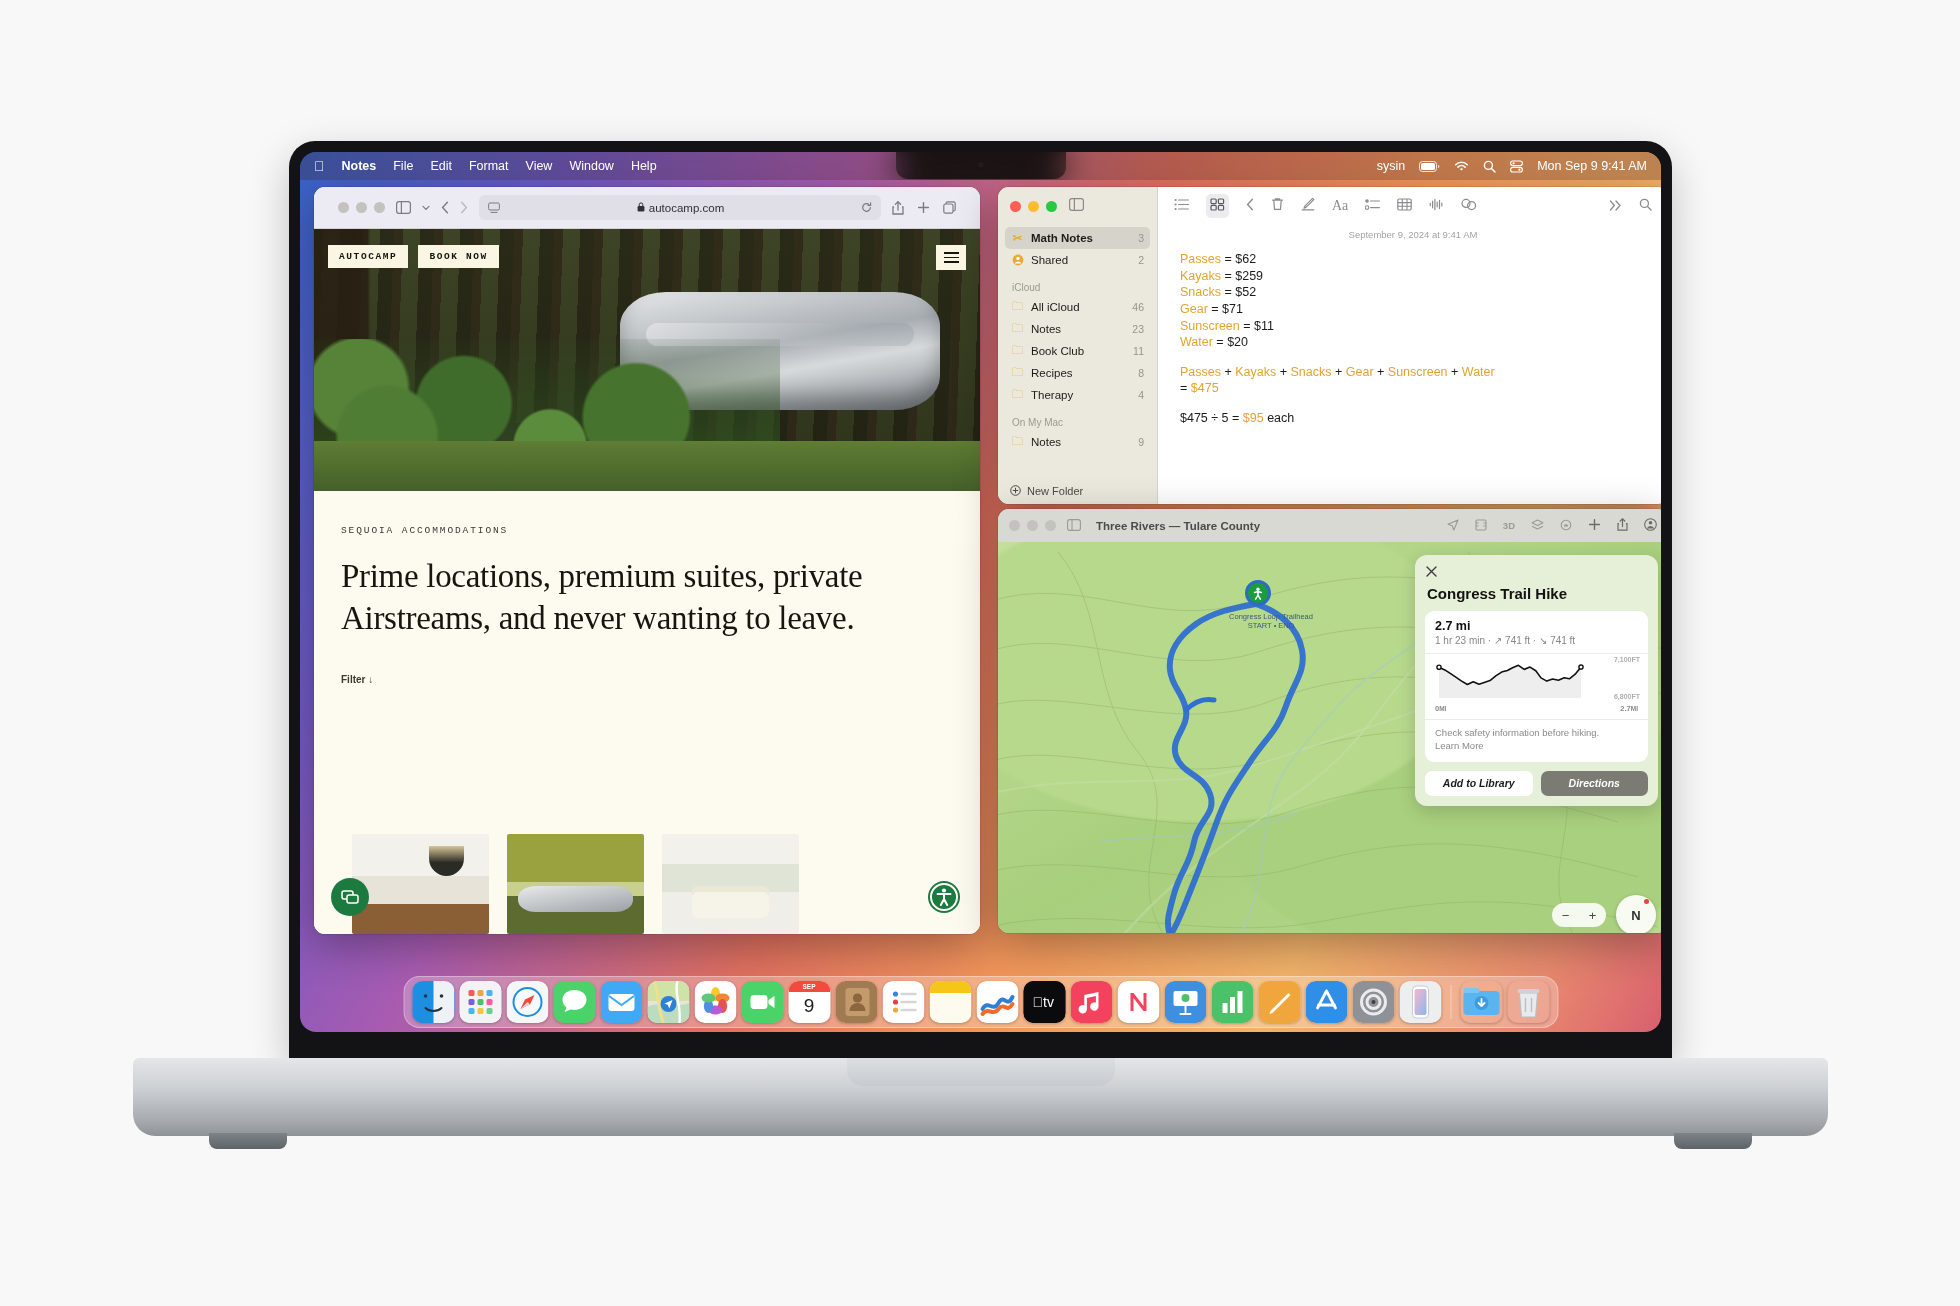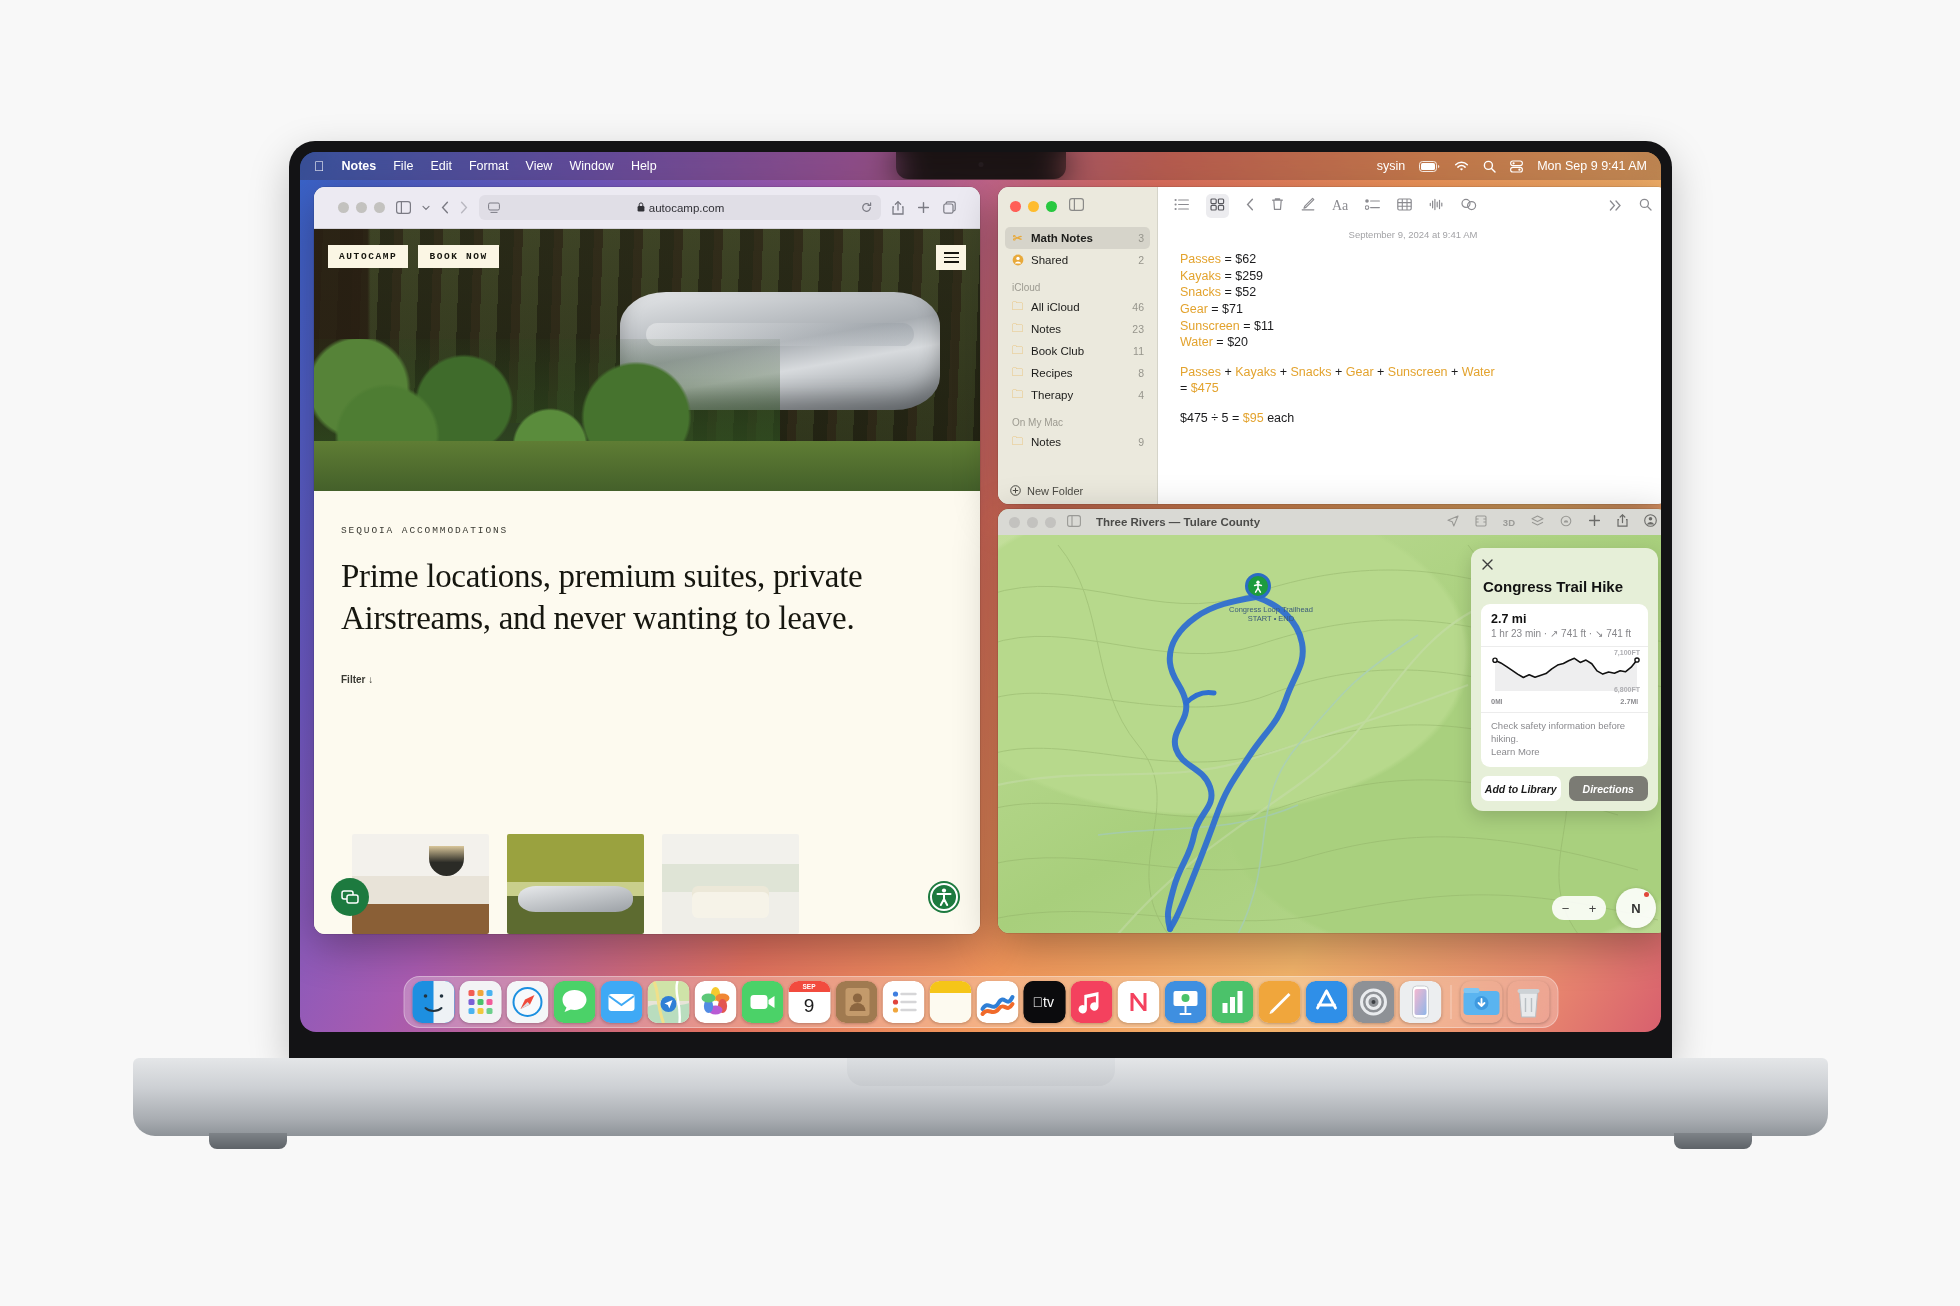--- a/index.html
+++ b/index.html
@@ -134,21 +134,21 @@
   .tool-on{ background:#ececef; border-radius:5px; padding:3px 4px; color:#5a5a60; }
   .nt-body{ flex:1; padding:4px 22px 0 22px; }
   .nt-date{ text-align:center; font-size:9.5px; color:#a3a3a6; margin-bottom:11px; }
   .nt-title{ font-size:18.5px; font-weight:bold; color:#1b1b1d; margin-bottom:15px; }
   .nt-line{ font-size:12.5px; color:#1b1b1d; line-height:1.33; }
   .amber{ color:#e3a32e; }
   .nt-gap{ height:13px; }
 
   
   #maps{ left:698px; top:357px; width:670px; height:424px; background:#cfe3a8; }
-  .mp-bar{ height:26px; background:#d9d9d4; display:flex; align-items:center; gap:11px;
+  .mp-bar{ height:33px; background:#d9d9d4; display:flex; align-items:center; gap:11px;
     padding:0 11px; }
   .mp-title{ font-size:11.5px; font-weight:bold; color:#4b4b49; margin-left:4px; }
   .mp-right{ margin-left:auto; display:flex; gap:16px; color:#9a9a96; align-items:center; }
   .mp-canvas{ position:relative; height:399px; overflow:hidden;
     background:
       radial-gradient(ellipse at 30% 30%, #b7d98c 0 40%, transparent 41%),
       radial-gradient(ellipse at 70% 70%, #a9d07e 0 36%, transparent 37%),
       linear-gradient(150deg,#c3df9b,#a8cf7c 50%,#b9d991); }
   .contour{ position:absolute; inset:0; opacity:.45; }
   .trail{ position:absolute; inset:0; }
@@ -158,21 +158,21 @@
   .pin-lbl{ position:absolute; left:213px; top:70px; width:120px; text-align:center;
     font-size:7.5px; color:#3b5b7a; line-height:1.25; z-index:5; }
   .mp-zoom{ position:absolute; right:62px; bottom:14px; width:54px; height:24px;
     background:rgba(255,255,255,.88); border-radius:12px; display:flex; align-items:center;
     justify-content:space-around; font-size:13px; color:#444; z-index:8; }
   .compass{ position:absolute; right:12px; bottom:6px; width:40px; height:40px; border-radius:50%;
     background:rgba(255,255,255,.9); display:flex; align-items:center; justify-content:center;
     font-size:13px; font-weight:bold; color:#333; z-index:8; box-shadow:0 1px 4px rgba(0,0,0,.2); }
   .compass .dot{ position:absolute; top:4px; right:7px; width:5px;height:5px;border-radius:50%;background:#e0483a; }
 
-  .card{ position:absolute; right:10px; top:13px; width:187px; background:#e6efd8;
+  .card{ position:absolute; right:10px; top:13px; width:243px; background:#e6efd8;
     border-radius:12px; padding:10px; z-index:10; box-shadow:0 6px 18px rgba(0,0,0,.16); }
   .card-x{ width:15px;height:15px; color:#3c3c3c; font-size:13px; line-height:14px; }
   .card-h{ font-size:15px; font-weight:bold; color:#121212; margin:5px 0 9px 2px; }
   .panel{ background:#fff; border-radius:9px; overflow:hidden; }
   .p-top{ padding:8px 10px 7px 10px; border-bottom:.5px solid #ececec; }
   .p-dist{ font-size:12.5px; font-weight:bold; color:#111; }
   .p-sub{ font-size:10px; color:#86868a; margin-top:2px; }
   .p-chart{ position:relative; height:48px; padding:4px 10px 0 10px; }
   .p-chart .ylab{ position:absolute; right:8px; font-size:7px; color:#aeaeb2; font-weight:bold; }
   .p-axis{ display:flex; justify-content:space-between; padding:2px 10px 6px 10px;

